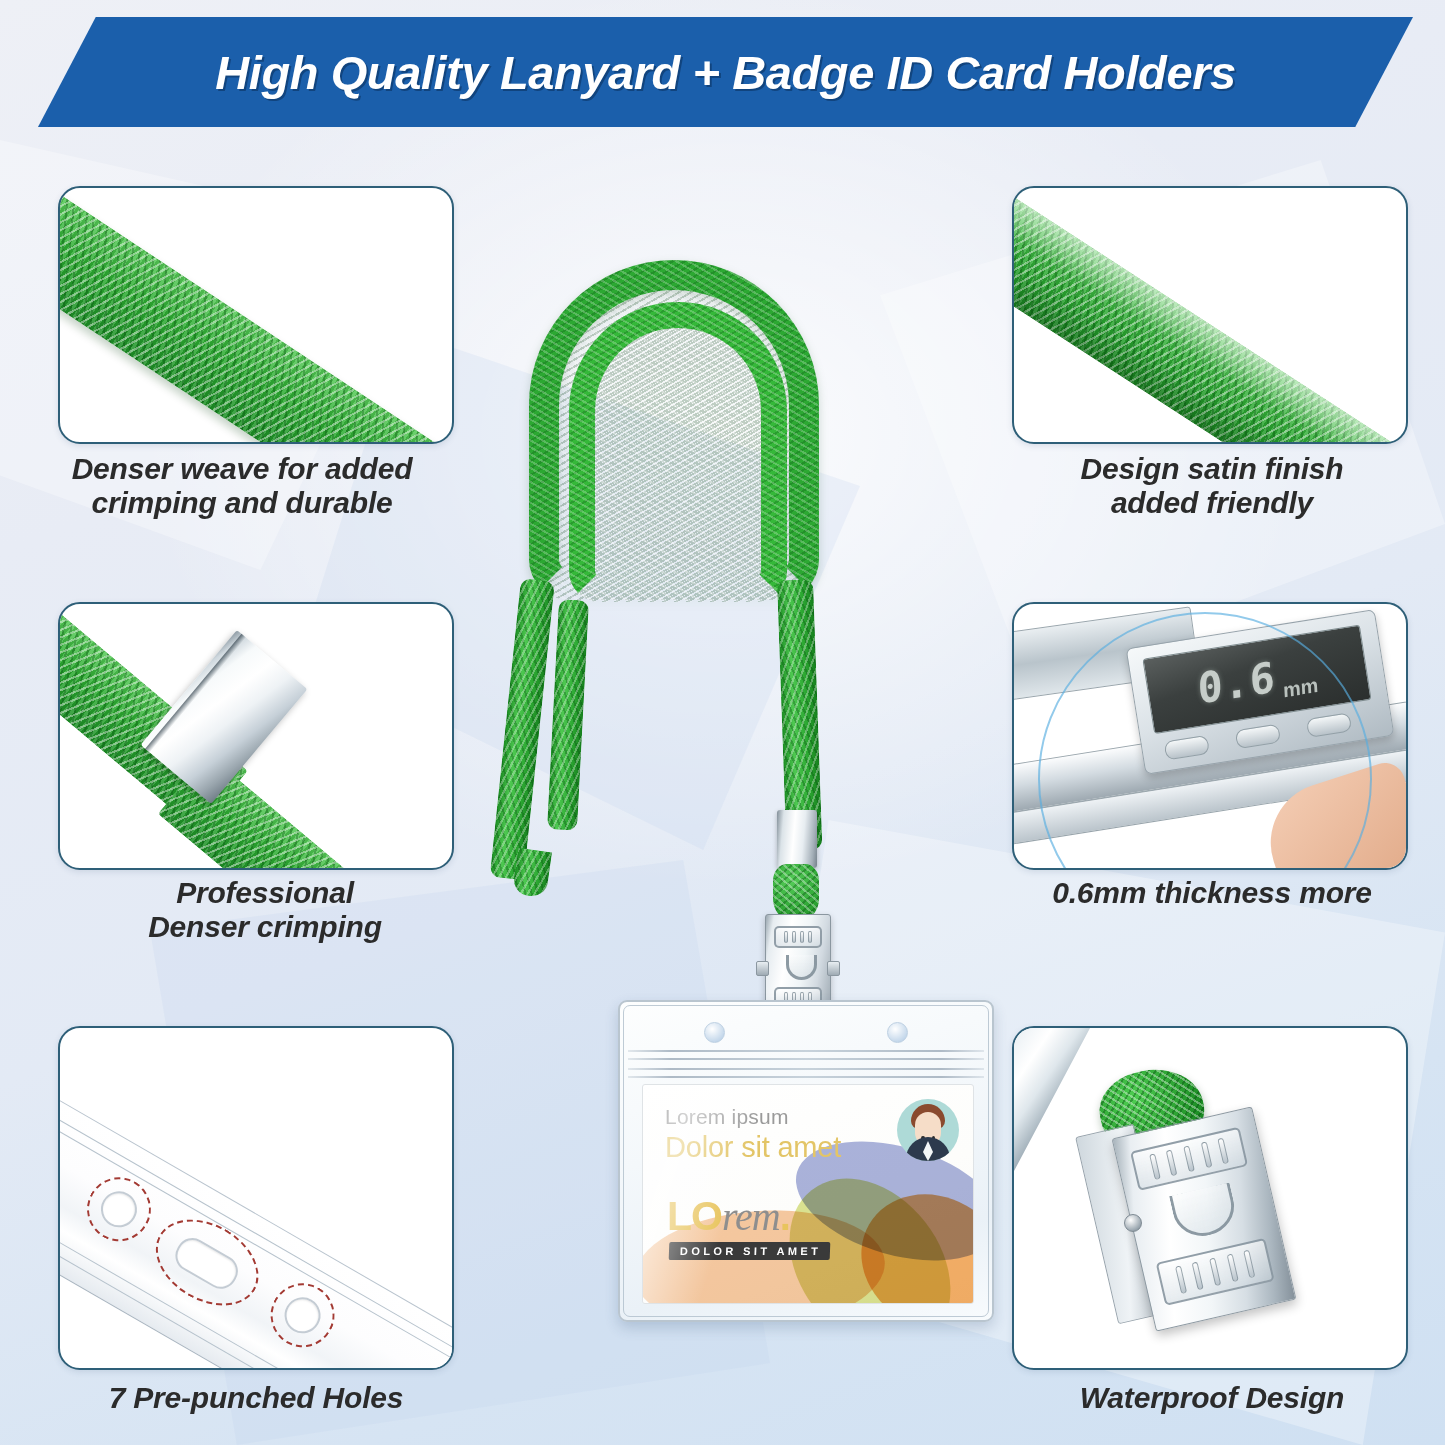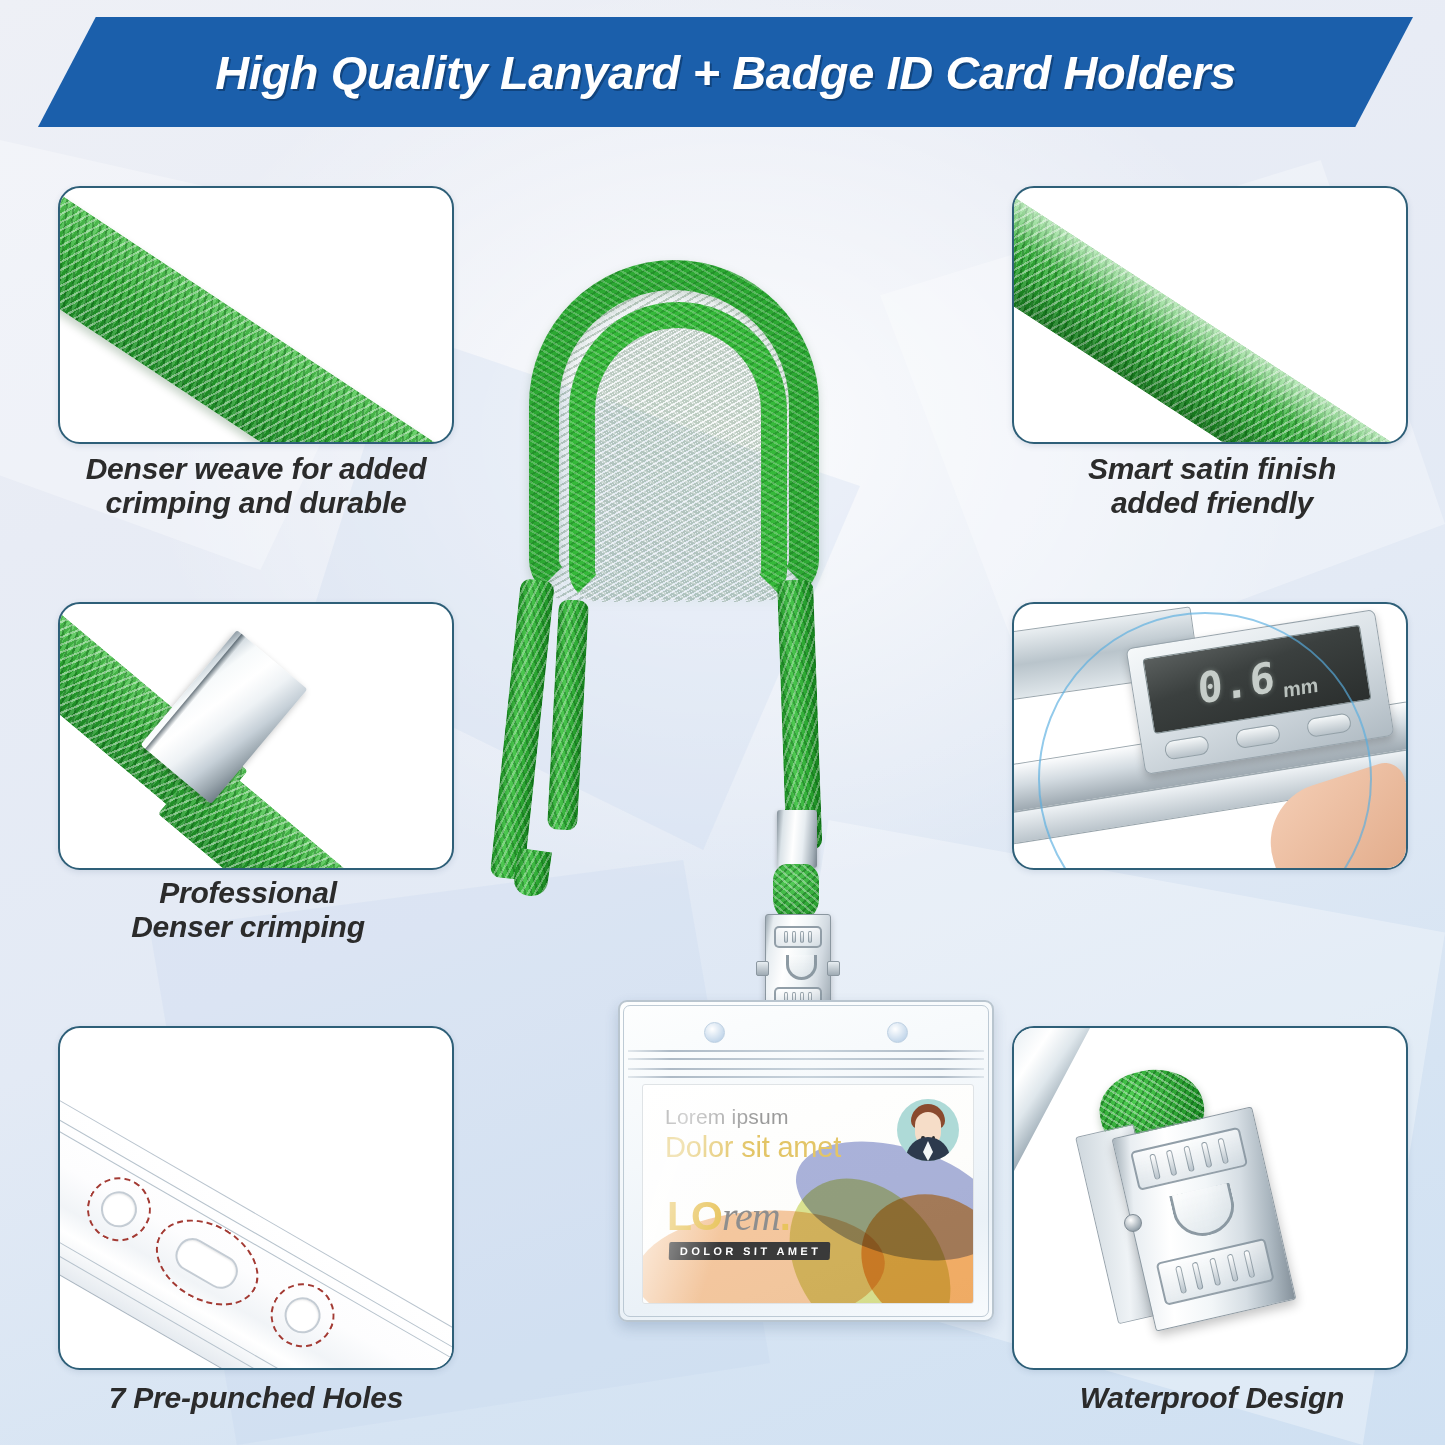--- a/index.html
+++ b/index.html
@@ -73,25 +73,25 @@
     color: #2b2b2b;
     font-size: 30px;
     font-weight: bold;
     font-style: italic;
     line-height: 1.12;
     letter-spacing: -0.2px;
   }
 
   
   #panel-weave      { left: 58px;   top: 186px;  width: 392px; height: 254px; }
-  #cap-weave        { left: 46px;   top: 452px;  width: 420px; }
+  #cap-weave        { left: 32px;   top: 452px;  width: 420px; }
   #panel-satin      { left: 1012px; top: 186px;  width: 392px; height: 254px; }
   #cap-satin        { left: 1002px; top: 452px;  width: 420px; }
   #panel-crimp      { left: 58px;   top: 602px;  width: 392px; height: 264px; }
-  #cap-crimp        { left: 38px;   top: 876px;  width: 420px; text-align: center; }
+  #cap-crimp        { left: 55px;   top: 876px;  width: 420px; text-align: center; }
   #panel-caliper    { left: 1012px; top: 602px;  width: 392px; height: 264px; }
   #cap-caliper      { left: 1002px; top: 876px;  width: 420px; }
   #panel-holes      { left: 58px;   top: 1026px; width: 392px; height: 340px; }
   #cap-holes        { left: 46px;   top: 1381px; width: 420px; }
   #panel-waterproof { left: 1012px; top: 1026px; width: 392px; height: 340px; }
   #cap-waterproof   { left: 1002px; top: 1381px; width: 420px; }
 
   
   .weave-strap {
     position: absolute;
@@ -645,21 +645,21 @@
   <div class="caption" id="cap-weave">
     <div>Denser weave for added</div>
     <div>crimping and durable</div>
   </div>
 
   <div class="panel" id="panel-satin">
     <div class="weave-strap" id="weave2"></div>
     <div id="weave2-sheen"></div>
   </div>
   <div class="caption" id="cap-satin">
-    <div>Smart satin finish</div>
+    <div>Design satin finish</div>
     <div>added friendly</div>
   </div>
 
   <div class="panel" id="panel-crimp">
     <div class="weave-strap crimp-strap" id="crimp-strap-a"></div>
     <div class="weave-strap crimp-strap" id="crimp-strap-b"></div>
     <div id="crimp-metal"></div>
   </div>
   <div class="caption" id="cap-crimp">
     <div>Professional</div>
@@ -676,20 +676,21 @@
         <span id="cal-unit">mm</span>
       </div>
       <div class="cal-btn" style="left:22px;bottom:10px;"></div>
       <div class="cal-btn" style="left:94px;bottom:10px;"></div>
       <div class="cal-btn" style="left:166px;bottom:10px;"></div>
     </div>
     <div id="cal-finger"></div>
     <div id="cal-highlight"></div>
   </div>
   <div class="caption" id="cap-caliper">
+    <div>0.6mm thickness more</div>
   </div>
 
   <div class="panel" id="panel-holes">
     <div id="holes-sleeve">
       <div class="sleeve-line" style="top:16px;"></div>
       <div class="sleeve-line" style="top:26px;"></div>
       <div class="sleeve-line" style="top:122px;"></div>
       <div class="sleeve-line" style="top:134px;"></div>
 
       <div class="punch" style="left:180px;top:46px;width:32px;height:32px;"></div>

